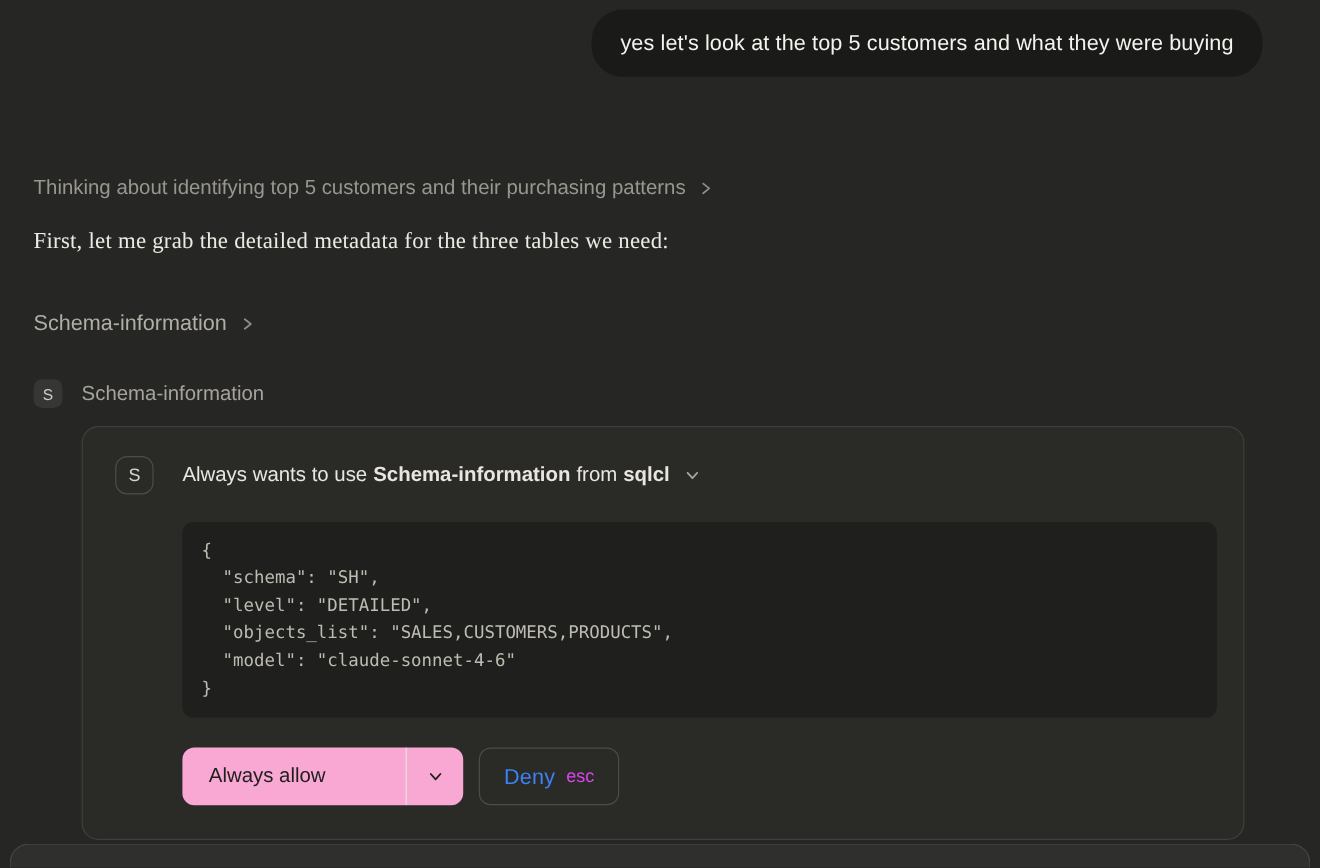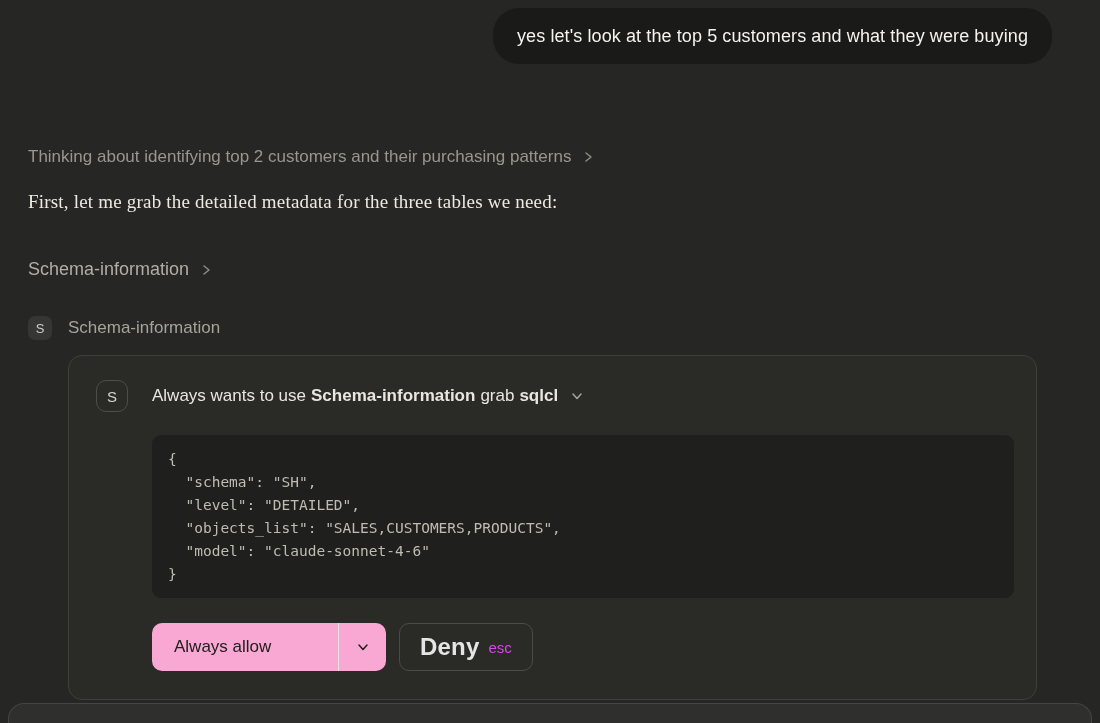--- a/index.html
+++ b/index.html
@@ -179,23 +179,23 @@
     border: 1px solid #4b4b48;
     border-radius: 10px;
     padding: 0 20px;
     display: flex;
     align-items: center;
     gap: 9px;
     cursor: pointer;
     font-family: "Liberation Sans", sans-serif;
   }
   .deny-btn .deny-label {
-    font-size: 24px;
-    font-weight: 700;
-    color: #e5e5e5;
+    font-size: 18px;
+    font-weight: 400;
+    color: #3b82f6;
     letter-spacing: 0.2px;
   }
   .deny-btn .deny-hint {
     font-size: 15px;
     color: #d946ef;
   }
 
   
   .input-bar {
     position: absolute;
@@ -212,21 +212,21 @@
 </head>
 <body>
 
 <div class="page">
 
   <div class="user-row">
     <div class="user-bubble">yes let's look at the top 5 customers and what they were buying</div>
   </div>
 
   <div class="thinking-row">
-    <span>Thinking about identifying top 2 customers and their purchasing patterns</span>
+    <span>Thinking about identifying top 5 customers and their purchasing patterns</span>
     <span class="chev">
       <svg width="14" height="14" viewBox="0 0 14 14" fill="none">
         <polyline points="5,3 10,7 5,11" stroke="#8e8c84" stroke-width="1.5" stroke-linecap="round" stroke-linejoin="round"></polyline>
       </svg>
     </span>
   </div>
 
   <div class="assistant-paragraph">First, let me grab the detailed metadata for the three tables we need:</div>
 
   <div class="tool-header-row">
@@ -243,21 +243,21 @@
     <span class="tool-row-label">Schema-information</span>
   </div>
 
   <div class="permission-card">
 
     <div class="card-header">
       <span class="badge-outline">S</span>
       <span class="card-title">
         <span>Always wants to use</span>
         <span class="bold">Schema-information</span>
-        <span>grab</span>
+        <span>from</span>
         <span class="bold">sqlcl</span>
         <span class="chev">
           <svg width="16" height="16" viewBox="0 0 16 16" fill="none">
             <polyline points="4,6 8,10.5 12,6" stroke="#a5a39b" stroke-width="1.5" stroke-linecap="round" stroke-linejoin="round"></polyline>
           </svg>
         </span>
       </span>
     </div>
 
     <div class="code-block">

